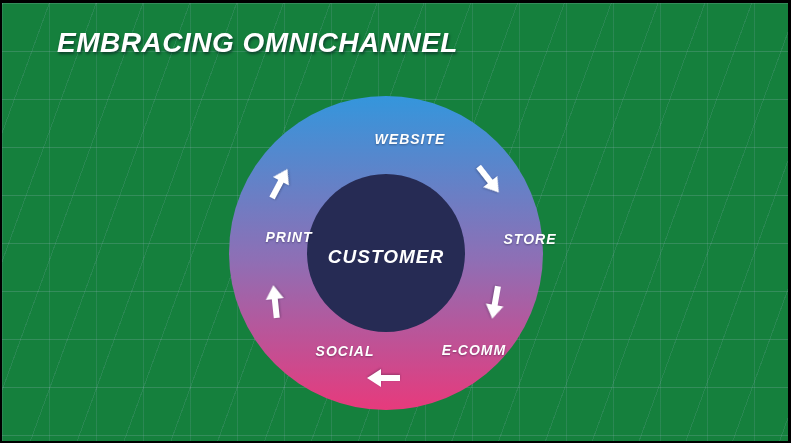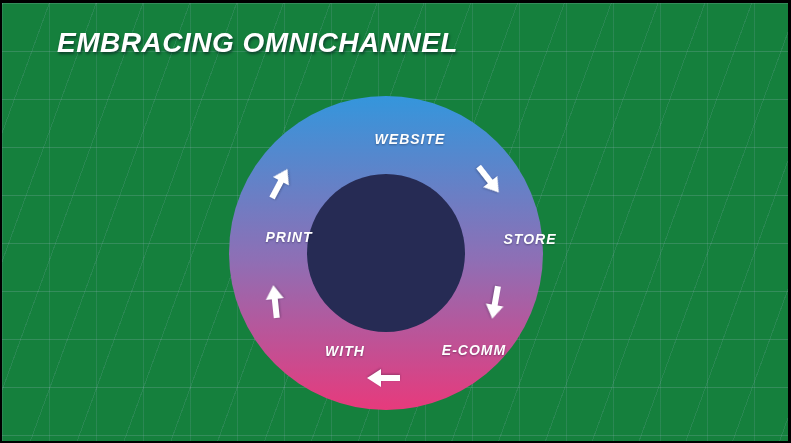--- a/index.html
+++ b/index.html
@@ -70,25 +70,26 @@
   <div class="grid"></div>
 
   <div class="header">
     <h1 class="title">EMBRACING OMNICHANNEL</h1>
   </div>
 
   <div class="diagram">
     <div class="ring" style="background: linear-gradient(rgb(52, 150, 220) 0%, rgb(142, 111, 181) 52%, rgb(231, 58, 124) 100%);"></div>
     <div class="hole" style="background: rgb(38, 43, 84);"></div>
 
+    <span class="center-label">CUSTOMER</span>
 
     <span class="ch-label lbl-website">WEBSITE</span>
     <span class="ch-label lbl-social">STORE</span>
     <span class="ch-label lbl-ecomm">E-COMM</span>
-    <span class="ch-label lbl-print">WITH</span>
+    <span class="ch-label lbl-print">SOCIAL</span>
     <span class="ch-label lbl-store">PRINT</span>
 
     <div class="arrow ar-store-website">
       <svg width="34" height="20" viewBox="0 0 34 20">
           <rect x="0" y="7" width="21" height="6" fill="#fff"></rect>
           <polygon points="19,1 33,10 19,19" fill="#fff"></polygon>
         </svg>
     </div>
     <div class="arrow ar-website-social">
       <svg width="34" height="20" viewBox="0 0 34 20">

